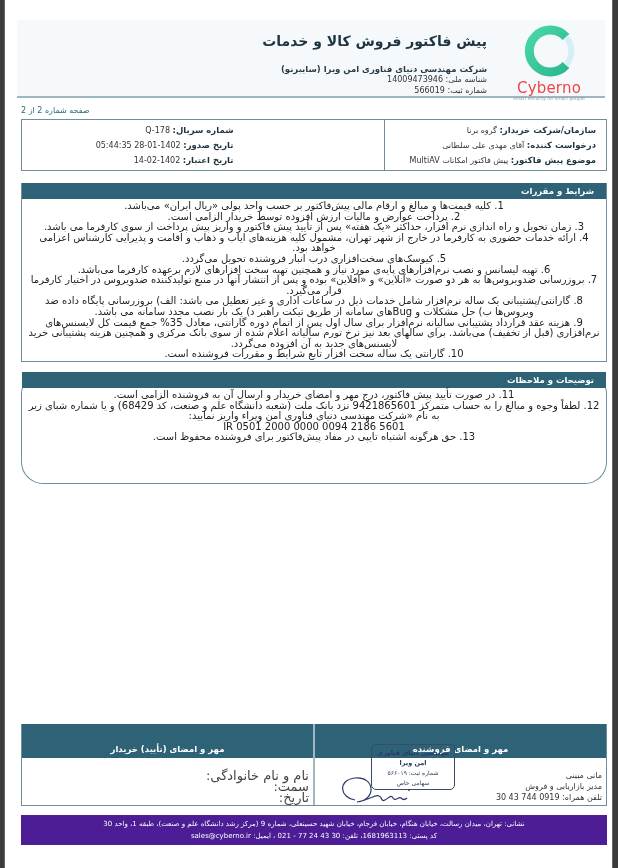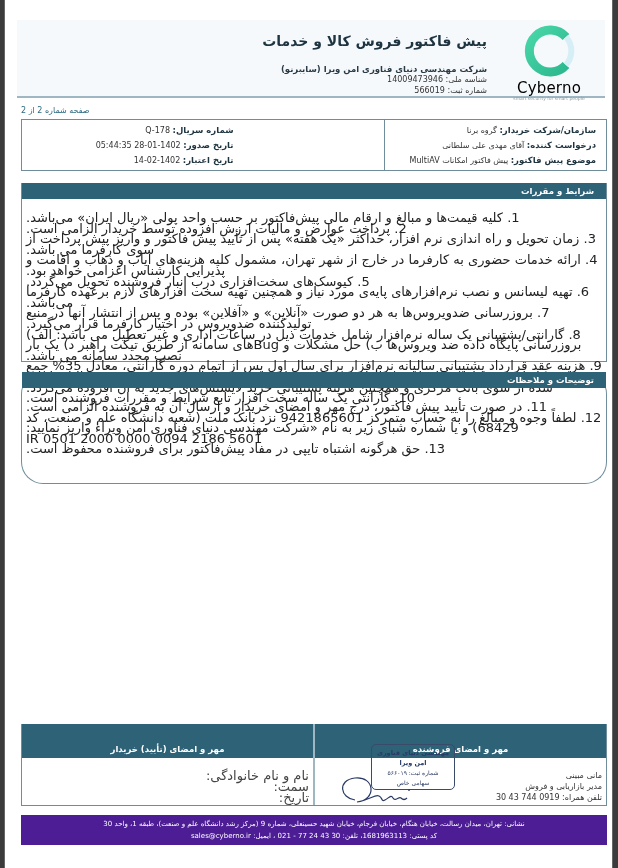--- a/index.html
+++ b/index.html
@@ -8,21 +8,21 @@
   .page {
     position: absolute; left: 4px; top: 0; width: 609px; height: 868px;
     background: #ffffff; border-left: 1px solid #666; border-right: 1px solid #666;
   }
   .header {
     position: absolute; left: 12px; top: 20px; width: 588px; height: 78px;
     background: #f6f9fc; border-bottom: 2px solid #9fb6c3;
   }
   .logo { position: absolute; right: 6px; top: 4px; width: 100px; height: 80px; text-align: center; }
   .logo svg { display: block; margin: 0 auto; }
-  .logo .brand { font-family: "DejaVu Sans", sans-serif; font-size: 15px; color: #000000; letter-spacing: 0.2px; line-height: 16px; margin-top: 2px; }
+  .logo .brand { font-family: "DejaVu Sans", sans-serif; font-size: 15px; color: #ef4444; letter-spacing: 0.2px; line-height: 16px; margin-top: 2px; }
   .logo .tagline { font-size: 4.5px; color: #8a9aa2; line-height: 6px; }
   .header-text { position: absolute; right: 118px; top: 12px; direction: rtl; text-align: right; }
   .doc-title { font-size: 14px; font-weight: bold; color: #1e3440; line-height: 18px; }
   .company { font-size: 8.5px; font-weight: bold; color: #2a3b46; margin-top: 14px; line-height: 11px; }
   .reg { font-size: 8px; color: #333; line-height: 10.5px; }
   .page-num { position: absolute; left: 16px; top: 106px; font-size: 8px; color: #2c6a82; direction: rtl; }
 
   .info-box {
     position: absolute; left: 16px; top: 119px; width: 586px; height: 52px;
     border: 1.5px solid #6f8d9b; display: flex; direction: rtl;
@@ -31,21 +31,21 @@
   .info-col.right { border-left: 1px solid #6f8d9b; }
   .info-col .lbl { font-weight: bold; color: #1e3440; font-size: 8.5px; }
   .info-col .val { color: #333; }
   .info-col.left { padding-right: 150px; }
 
   .section { position: absolute; left: 16px; width: 586px; border: 1.5px solid #6f8d9b; border-top: none; }
   .section-head {
     background: #2d6277; color: #fff; font-size: 8.5px; font-weight: bold;
     height: 16px; line-height: 16px; padding-right: 12px; direction: rtl; text-align: right;
   }
-  .section-body { padding: 2px 4px; direction: rtl; text-align: left; font-size: 13px; line-height: 10.6px; color: #222; margin-top: 12px; }
+  .section-body { padding: 2px 4px; direction: rtl; text-align: center; font-size: 10px; line-height: 10.6px; color: #222; }
   .section-body .item { display: block; }
   .terms { top: 183px; height: 179px; }
   .notes { top: 372px; height: 112px; border-radius: 22px; }
 
   .sign-wrap { position: absolute; left: 16px; top: 724px; width: 586px; height: 82px; display: flex; direction: rtl; border: 1.5px solid #6f8d9b; border-top: none; }
   .sign-col { flex: 1; position: relative; }
   .sign-col.seller { border-left: 2px solid #9fb6c3; }
   .sign-col .section-head { text-align: center; padding: 17px; }
   .seller-info { position: absolute; right: 4px; bottom: 2px; direction: rtl; text-align: right; font-size: 8px; line-height: 11px; color: #333; }
   .buyer-info { position: absolute; right: 4px; bottom: 2px; direction: rtl; text-align: right; font-size: 13px; line-height: 11px; color: #444; }

